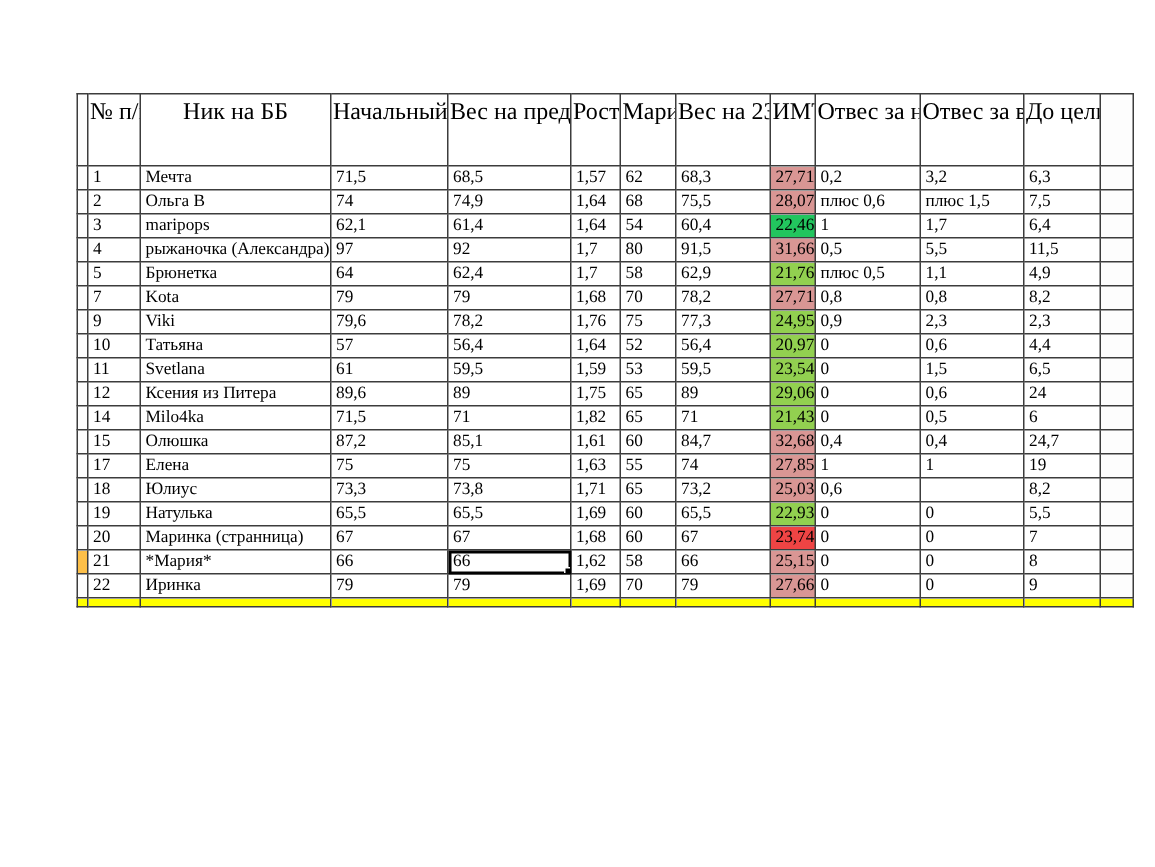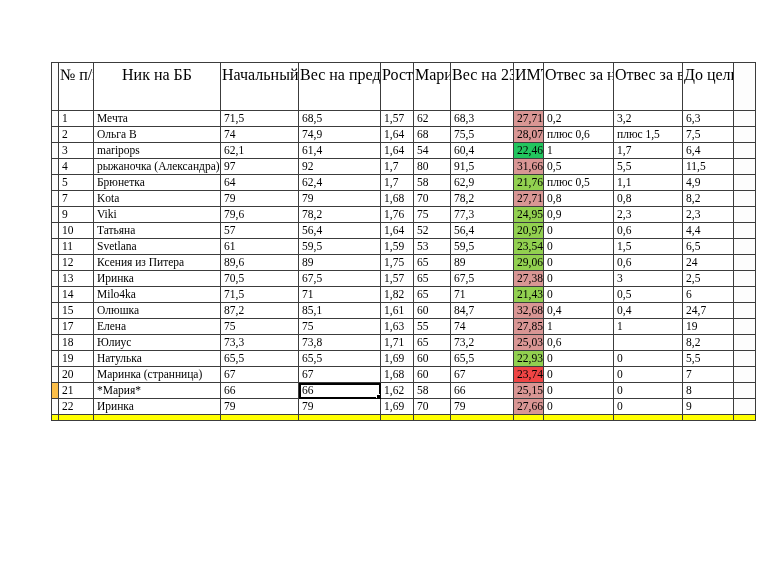--- a/index.html
+++ b/index.html
@@ -204,35 +204,20 @@
           <td>65</td>
           <td>89</td>
           <td style="background: rgb(146, 208, 80);">29,06</td>
           <td>0</td>
           <td>0,6</td>
           <td>24</td>
           <td class="sliver"></td>
         </tr>
         <tr class="data-row">
           <td class="sliver"></td>
-          <td>13</td>
-          <td>Иринка</td>
-          <td>70,5</td>
-          <td>67,5</td>
-          <td>1,57</td>
-          <td>65</td>
-          <td>67,5</td>
-          <td style="background: rgb(217, 150, 148);">27,38</td>
-          <td>0</td>
-          <td>3</td>
-          <td>2,5</td>
-          <td class="sliver"></td>
-        </tr>
-        <tr class="data-row">
-          <td class="sliver"></td>
           <td>14</td>
           <td>Milo4ka</td>
           <td>71,5</td>
           <td>71</td>
           <td>1,82</td>
           <td>65</td>
           <td>71</td>
           <td style="background: rgb(146, 208, 80);">21,43</td>
           <td>0</td>
           <td>0,5</td>

